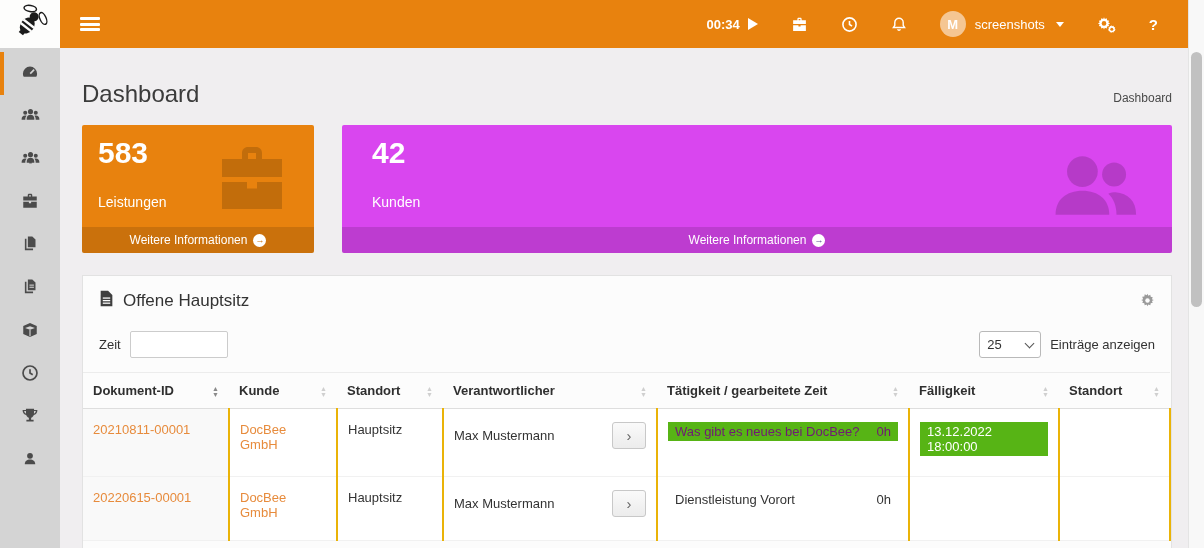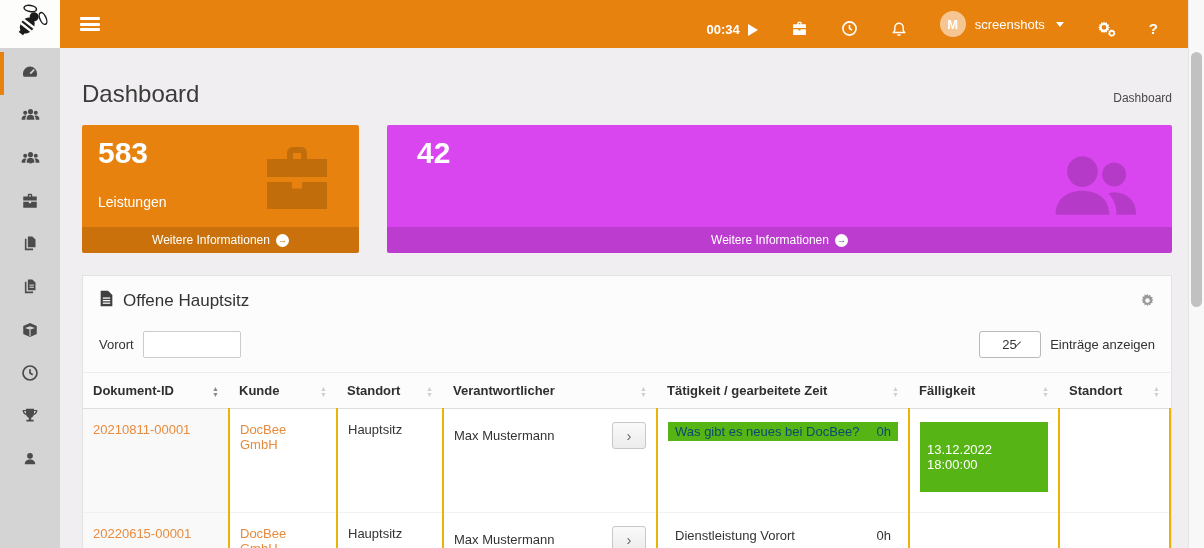--- a/index.html
+++ b/index.html
@@ -6,21 +6,21 @@
   html,body { width:1204px; height:548px; overflow:hidden; }
   body {
     font-family: "Liberation Sans", "DejaVu Sans", sans-serif;
     background:#f0eef0; position:relative; color:#333;
   }
   
   .topbar { position:absolute; top:0; left:0; right:0; height:48px; background:#e8820e; display:flex; align-items:center; z-index:5; }
   .logo-box { width:60px; height:48px; background:#fdfdfc; display:flex; align-items:center; justify-content:center; }
   .menu-btn { margin-left:20px; width:20px; height:14px; display:flex; flex-direction:column; justify-content:space-between; cursor:pointer; }
   .menu-btn span { display:block; height:3px; background:#fff; border-radius:1px; }
-  .tb-right { margin-left:auto; display:flex; align-items:flex-end; gap:33px; margin-right:46px; color:#fff; font-size:13px; }
+  .tb-right { margin-left:auto; display:flex; align-items:center; gap:33px; margin-right:46px; color:#fff; font-size:13px; }
   .timer { display:flex; align-items:center; gap:8px; font-weight:bold; }
   .play-tri { width:0; height:0; border-left:10px solid #fff; border-top:6px solid transparent; border-bottom:6px solid transparent; }
   .tb-icon { display:flex; align-items:center; color:#fff; }
   .account { display:flex; align-items:center; gap:9px; }
   .avatar { width:26px; height:26px; border-radius:50%; background:rgba(255,255,255,0.55); display:flex; align-items:center; justify-content:center; color:#fff; font-weight:bold; font-size:13px; }
   .caret-down { width:0; height:0; border-top:5px solid #fff; border-left:4px solid transparent; border-right:4px solid transparent; margin-left:2px; }
   .help-q { font-weight:bold; font-size:15px; }
   
   .sidebar { position:absolute; top:48px; left:0; bottom:0; width:60px; background:#d4d4d4; padding-top:4px; z-index:4; }
   .s-item { height:43px; display:flex; align-items:center; justify-content:center; color:#4b4b4b; position:relative; cursor:pointer; }
@@ -29,56 +29,56 @@
   .scrollbar { position:absolute; top:0; right:0; bottom:0; width:16px; background:#f8f8f8; border-left:1px solid #e4e4e4; z-index:10; }
   .scroll-thumb { position:absolute; top:52px; left:2px; width:11px; height:255px; background:#c1c1c1; border-radius:6px; }
   
   .main { position:absolute; left:60px; top:48px; right:16px; bottom:0; padding:16px 16px 0 22px; }
   .title-row { display:flex; align-items:flex-end;margin-top:15px; }
   .page-title { font-size:24px; font-weight:500; color:#3b3b3b; line-height:30px; }
   .breadcrumb { margin-left:auto; font-size:12px; color:#4a4a4a; padding-bottom:4px; }
   
   .cards { display:flex; gap:28px; margin-top:16px; }
   .card { height:128px; position:relative; overflow:hidden; color:#fff; border-radius:2px; }
-  .card.orange { width:277px; background:#e8820e; }
+  .card.orange { width:232px; background:#e8820e; }
   .card.purple { flex:1; background:#d946ef;padding-left:14px; }
   .card-value { font-size:30px; font-weight:bold; margin:11px 0 0 16px; line-height:34px; }
   .card-label { font-size:14px; margin:24px 0 0 16px; }
   .card-icon { position:absolute; fill:rgba(0,0,0,0.16); }
   .card.orange .card-icon { top:14px; right:18px; }
   .card.purple .card-icon { top:22px; right:32px; }
   .card-footer { position:absolute; left:0; right:0; bottom:0; height:26px; background:rgba(0,0,0,0.13); display:flex; align-items:center; justify-content:center; gap:6px; font-size:12px; cursor:pointer; }
   .circ-arrow { width:13px; height:13px; border-radius:50%; background:#fff; display:inline-flex; align-items:center; justify-content:center; font-size:9px; font-weight:bold; }
   .card.orange .circ-arrow { color:#d0740c; }
   .card.purple .circ-arrow { color:#574d92; }
   
   .panel { margin-top:22px; background:#fcfcfc; border:1px solid #e2e2e2; height:288px; overflow:hidden; }
   .panel-head { display:flex; align-items:center; gap:9px; padding:14px 16px 8px; }
   .panel-title { font-size:17px; font-weight:500; color:#333; }
   .panel-gear { margin-left:auto; color:#9a9a9a; cursor:pointer; display:flex; }
   .controls { display:flex; align-items:center; padding:12px 16px 14px; font-size:13px; }
   .search-wrap { display:flex; align-items:center; gap:9px; }
   .search-input { width:98px; height:27px; border:1px solid #ccc; border-radius:2px; background:#fff; padding:0 6px; font-size:13px; font-family:inherit; }
   .right-controls { margin-left:auto; display:flex; align-items:center; gap:9px; }
-  .select-box { width:62px; height:27px; border:1px solid #b9b9b9; border-radius:3px; background:#fff; display:flex; align-items:center; justify-content:space-between; padding:0 22px; cursor:pointer; }
+  .select-box { width:62px; height:27px; border:1px solid #b9b9b9; border-radius:3px; background:#fff; display:flex; align-items:center; justify-content:space-between; padding:0 7px; cursor:pointer; }
   .chev-down { width:7px; height:7px; border-right:1.6px solid #555; border-bottom:1.6px solid #555; transform:rotate(45deg); margin-top:-3px; }
   
   table { width:100%; border-collapse:collapse; table-layout:fixed; }
   th { text-align:left; font-size:13px; font-weight:bold; color:#2f2f2f; padding:10px 10px; border-top:1px solid #ececec; border-bottom:1px solid #dedede; background:#fcfcfc; cursor:pointer; white-space:nowrap; overflow:hidden; }
   .sort { float:right; display:inline-flex; flex-direction:column; font-size:7px; line-height:5.5px; color:#cfcfcf; margin-top:3px; }
   .sort::before { content:"▲"; } .sort::after { content:"▼"; }
   th.sorted .sort { color:#8a8a8a; }
   td { background:#fff; font-size:13px; color:#333; padding:13px 10px 20px; border-bottom:1px solid #f1f1f1; border-right:2px solid #eab308; vertical-align:top; }
   td.doc-col { background:#f9f9f9; }
   .link { color:#e78b3c; cursor:pointer; }
   .resp-cell { display:flex; align-items:center; justify-content:space-between; }
   .row-btn { width:34px; height:27px; border:1px solid #c8c8c8; border-radius:3px; background:linear-gradient(#fafafa,#ececec); color:#666; font-size:15px; line-height:25px; text-align:center; cursor:pointer; flex:0 0 auto; }
   .task { display:flex; align-items:center; justify-content:space-between; padding:2px 7px; min-height:18px; }
-  .task.badge { background:#57b415; color:#0c4a6e; }
-  .due-badge { display:inline-block; background:#57b415; color:#fff; padding:20px 7px; }
+  .task.badge { background:#57b415; color:#701a75; }
+  .due-badge { display:inline-block; background:#57b415; color:#fff; padding:2px 7px; }
 </style>
 </head>
 <body>
 
 <div class="topbar">
   <div class="logo-box">
     <span>
       <svg width="36" height="36" viewBox="0 0 40 40">
         <g transform="rotate(38 20 20)">
           <ellipse cx="20" cy="25" rx="7.5" ry="9.5" fill="#1b1b1b"></ellipse>
@@ -243,20 +243,21 @@
       <svg class="card-icon" width="88" height="80" viewBox="0 0 16 16">
           <path d="M6 4V2.8C6 2.1 6.5 1.6 7.2 1.6h1.6c.7 0 1.2.5 1.2 1.2V4h4v3.6H2V4h4zm1.2-1.2V4h1.6V2.8H7.2zM2 8.6h5v1.3h2V8.6h5v5.4H2V8.6z"></path>
         </svg>
       <div class="card-footer">
         <span>Weitere Informationen</span>
         <span class="circ-arrow">→</span>
       </div>
     </div>
     <div class="card purple">
       <div class="card-value">42</div>
+      <div class="card-label">Kunden</div>
       <svg class="card-icon" width="96" height="78" viewBox="0 0 20 16">
           <circle cx="8" cy="5" r="3.2"></circle>
           <path d="M8 9c3.4 0 5.6 1.9 5.6 5H2.4c0-3.1 2.2-5 5.6-5z"></path>
           <circle cx="14.6" cy="5.6" r="2.5"></circle>
           <path d="M14.9 9.3c2.6.2 4.3 1.8 4.3 4.7h-4.1c0-1.9-.6-3.4-1.7-4.4.4-.2 1-.3 1.5-.3z"></path>
         </svg>
       <div class="card-footer">
         <span>Weitere Informationen</span>
         <span class="circ-arrow">→</span>
       </div>
@@ -277,21 +278,21 @@
       <span class="panel-gear">
         <svg width="15" height="15" viewBox="0 0 16 16" fill="currentColor">
             <path d="M8 .8l.9 2 2.1-.9.4 2.2 2.2.4-.9 2.1 2 .9-2 .9.9 2.1-2.2.4-.4 2.2-2.1-.9-.9 2-.9-2-2.1.9-.4-2.2-2.2-.4.9-2.1-2-.9 2-.9L2.4 4l2.2-.4.4-2.2 2.1.9L8 .8z"></path>
             <circle cx="8" cy="7.9" r="2.4" fill="#fcfcfc"></circle>
           </svg>
       </span>
     </div>
 
     <div class="controls">
       <div class="search-wrap">
-        <span>Vorort</span>
+        <span>Zeit</span>
         <input class="search-input" type="text" value="" style="">
       </div>
       <div class="right-controls">
         <div class="select-box">
           <span>25</span>
           <span class="chev-down"></span>
         </div>
         <span>Einträge anzeigen</span>
       </div>
     </div>

